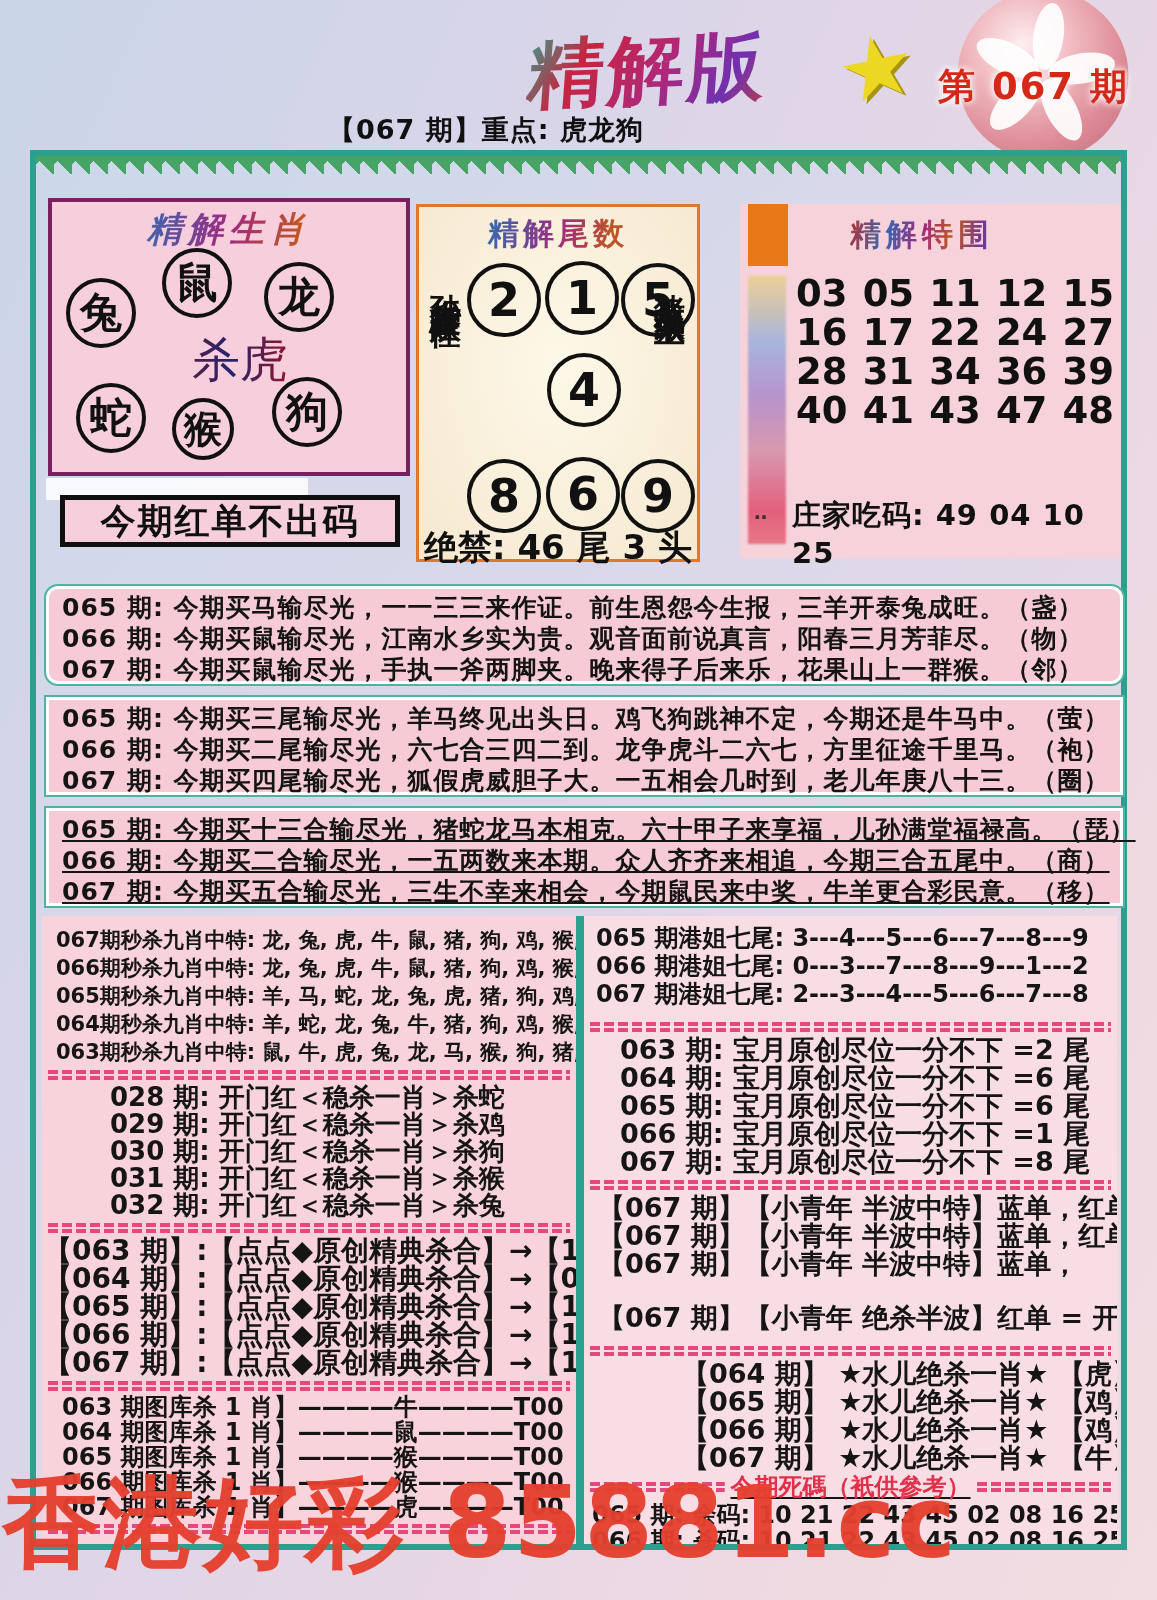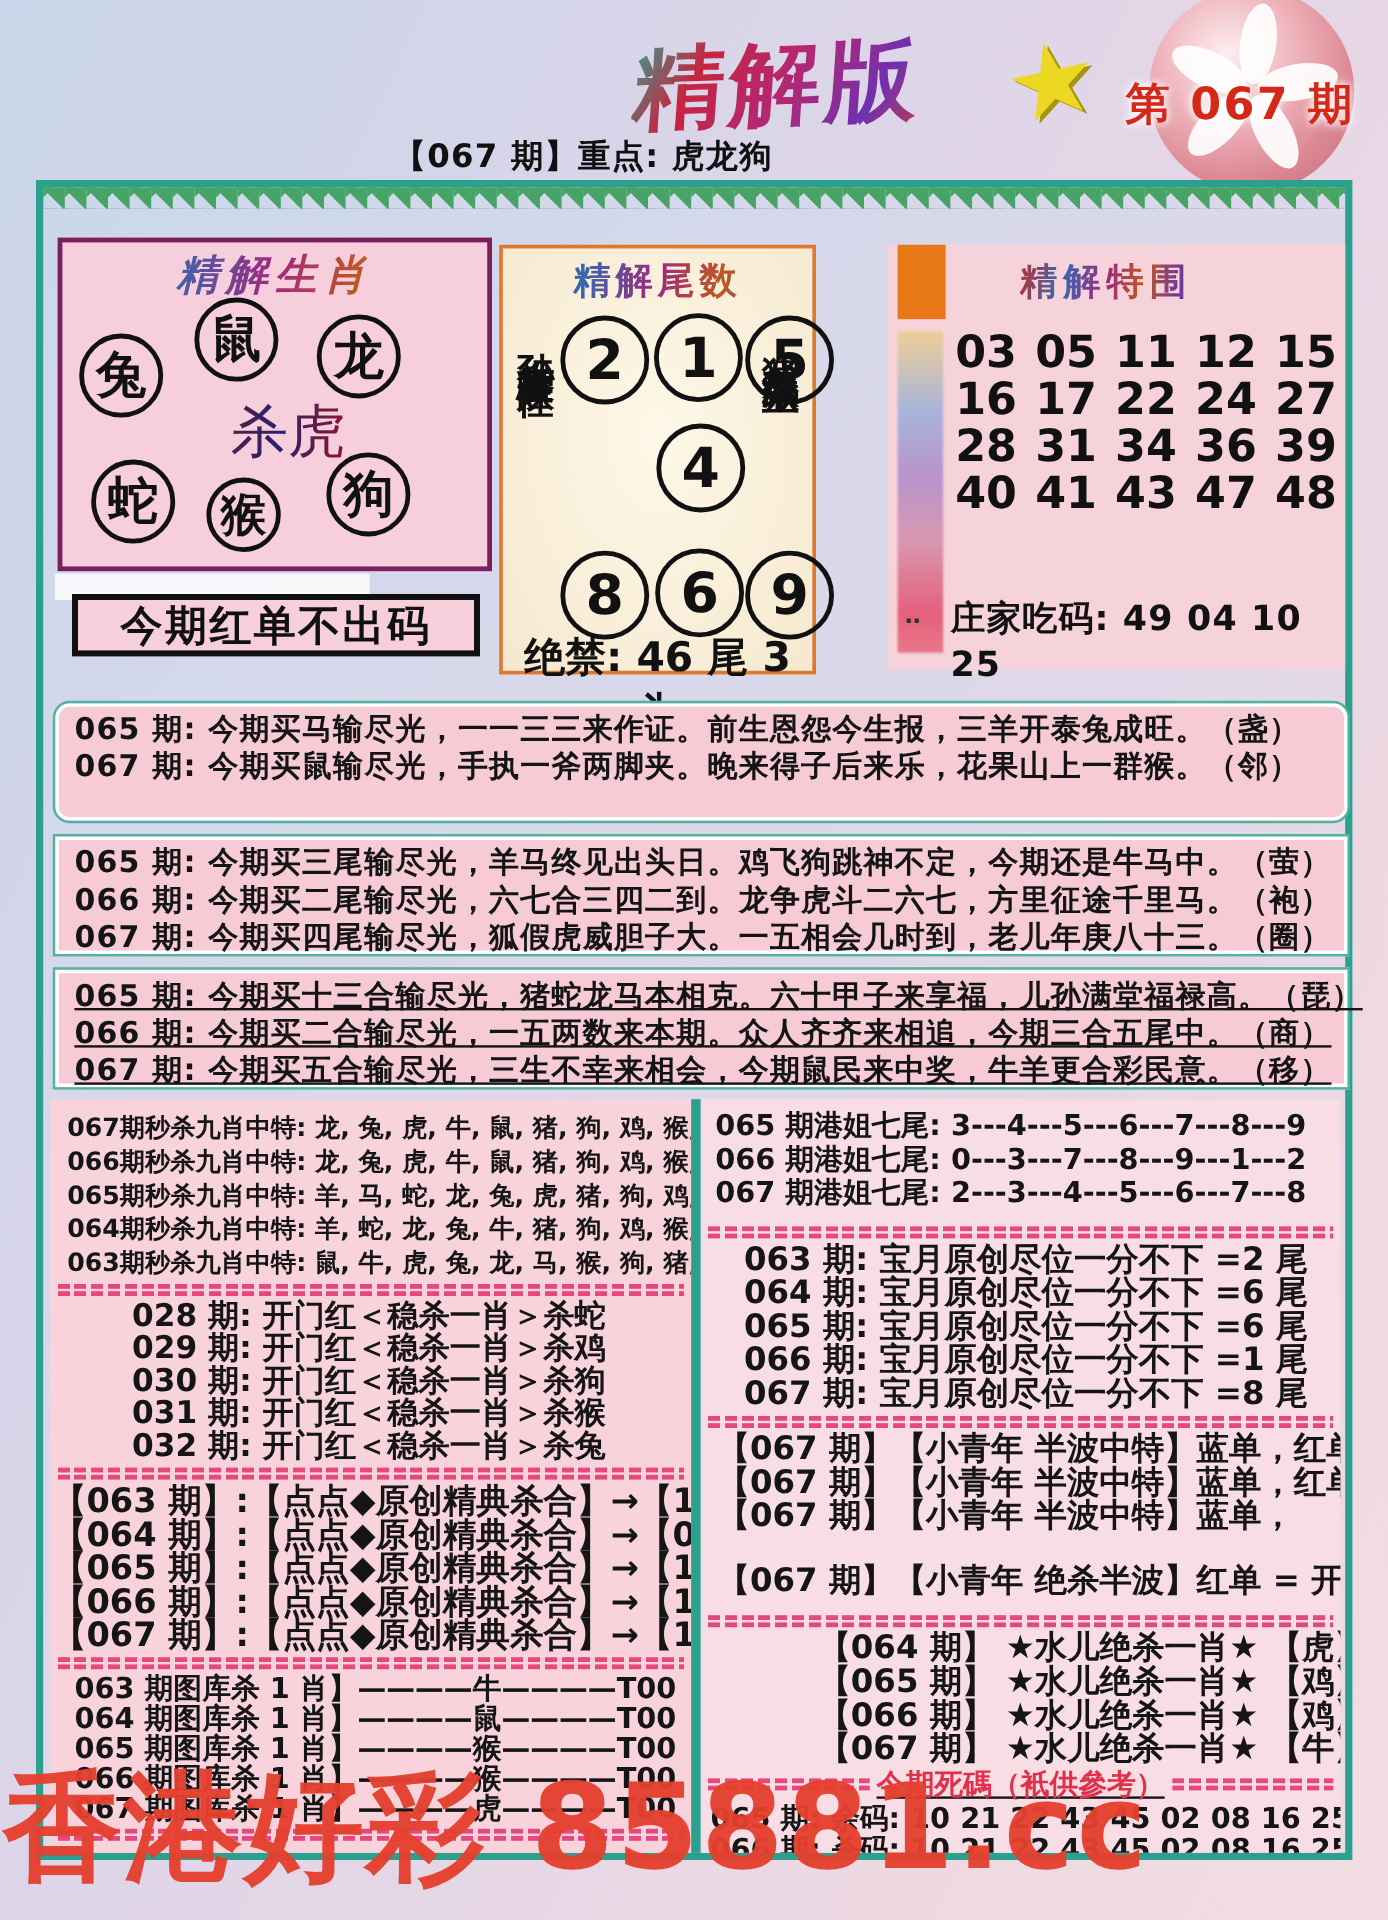--- a/index.html
+++ b/index.html
@@ -50,21 +50,21 @@
   .z-rat{left:110px; top:46px;} .z-rabbit{left:14px; top:76px;} .z-dragon{left:212px; top:60px;}
   .z-snake{left:24px; top:181px;} .z-monkey{left:120px; top:196px; width:62px; height:62px; font-size:38px;}
   .z-dog{left:220px; top:175px;}
   .kill-tiger{ position:absolute; left:98px; top:126px; width:180px; text-align:center; font-size:48px; font-weight:400;
     background:linear-gradient(90deg,#8a1616,#24246e 45%,#8a1630 75%,#b01818);
     -webkit-background-clip:text; background-clip:text; color:transparent;}
   .white-strip{ position:absolute; left:10px; top:322px; width:262px; height:22px; background:rgba(255,255,255,.85);}
   .red-banner{ position:absolute; left:24px; top:339px; width:340px; height:52px; background:#f7cfdc;
     border:5px solid #101010; display:flex; align-items:center; justify-content:center;
     font-size:35px; font-weight:800; color:#101010; letter-spacing:2px;}
-  .box-tails{ position:absolute; left:380px; top:48px; width:264px; height:358px;
+  .box-tails{ position:absolute; left:380px; top:48px; width:284px; height:358px;
     background:radial-gradient(ellipse at 50% 45%,#fdf8e8,#f6e8cf); border:3px solid #e07828;}
   .box-tails .bx-title{ position:absolute; left:0; right:0; top:6px; text-align:center; font-size:31px; letter-spacing:4px;}
   .vert{ position:absolute; writing-mode:vertical-rl; font-size:31px; font-weight:800; color:#111; letter-spacing:4px; top:62px; height:276px;}
   .vert.left{ left:6px; } .vert.right{ right:6px; }
   .tcircle{ position:absolute; width:74px; height:74px; border:4px solid #111; border-radius:50%;
     display:flex; align-items:center; justify-content:center; font-size:46px; font-weight:800; color:#111;}
   .t2{left:48px; top:56px;} .t1{left:126px; top:54px;} .t5{left:202px; top:56px;}
   .t4{left:128px; top:146px;} .t8{left:48px; top:252px;} .t6{left:127px; top:250px;} .t9{left:202px; top:252px;}
   .forbid{ position:absolute; left:0; right:0; top:318px; text-align:center; font-size:34px; font-weight:800; color:#111;}
   .box-special{ position:absolute; left:704px; top:48px; width:381px; height:354px; background:#f6d2da;}
@@ -206,20 +206,21 @@
           <span>47</span>
           <span>48</span>
         </div>
       </div>
       <div class="dots">‥</div>
       <div class="banker">庄家吃码:  49  04  10  25</div>
     </div>
 
     <div class="verse v1">
       <div>065 期:  今期买马输尽光，一一三三来作证。前生恩怨今生报，三羊开泰兔成旺。（盏）</div>
+      <div>066 期:  今期买鼠输尽光，江南水乡实为贵。观音面前说真言，阳春三月芳菲尽。（物）</div>
       <div>067 期:  今期买鼠输尽光，手执一斧两脚夹。晚来得子后来乐，花果山上一群猴。（邻）</div>
     </div>
     <div class="verse v2">
       <div>065 期:  今期买三尾输尽光，羊马终见出头日。鸡飞狗跳神不定，今期还是牛马中。（萤）</div>
       <div>066 期:  今期买二尾输尽光，六七合三四二到。龙争虎斗二六七，方里征途千里马。（袍）</div>
       <div>067 期:  今期买四尾输尽光，狐假虎威胆子大。一五相会几时到，老儿年庚八十三。（圈）</div>
     </div>
     <div class="verse v3">
       <div>065 期:  今期买十三合输尽光，猪蛇龙马本相克。六十甲子来享福，儿孙满堂福禄高。（琵）</div>
       <div>066 期:  今期买二合输尽光，一五两数来本期。众人齐齐来相追，今期三合五尾中。（商）</div>

